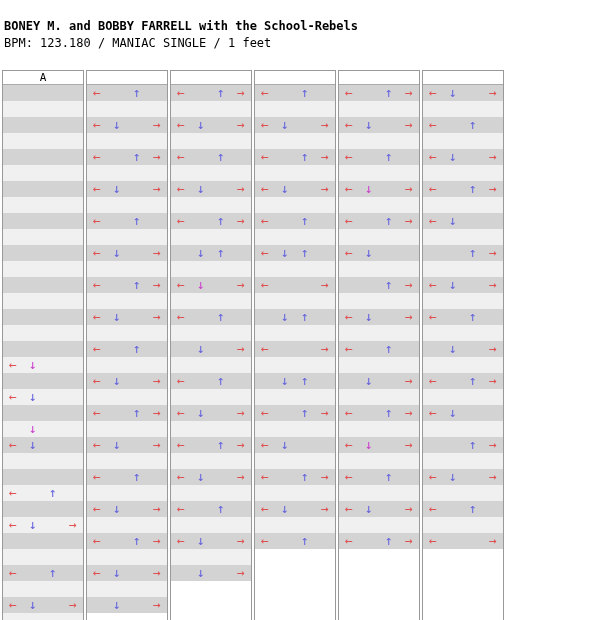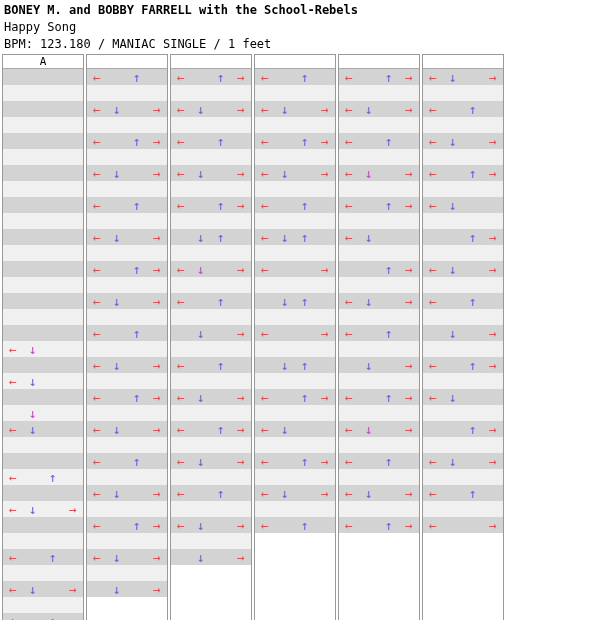--- a/index.html
+++ b/index.html
@@ -5,21 +5,21 @@
     * { margin: 0; padding: 0; box-sizing: border-box; }
     body {
       background: #ffffff;
       font-family: monospace;
       font-size: 12px;
       width: 592px;
       min-height: 620px;
       overflow: hidden;
     }
     #header {
-      padding: 2px 4px;
+      padding: 18px 4px;
       line-height: 1.4;
     }
     #chart-area {
       display: flex;
       flex-direction: row;
       padding: 0 2px;
     }
     .lane {
       display: flex;
       flex-direction: column;
@@ -52,21 +52,20 @@
       background: #fff;
       text-align: center;
       border-bottom: 1px solid #aaa;
     }
   </style>
 </head>
 <body>
 
 <div id="header">
   <div style="font-weight:bold;">BONEY M. and BOBBY FARRELL with the School-Rebels</div>
-  <div>Happy Song</div>
   <div>BPM: 123.180 / MANIAC SINGLE / 1 feet</div>
 </div>
 
 <div id="chart-area">
 
   <div class="lane" style="width:82px;">
     <div class="col-label">A</div>
 
     <div class="row gray">
         <span class="arrow empty">·</span>

